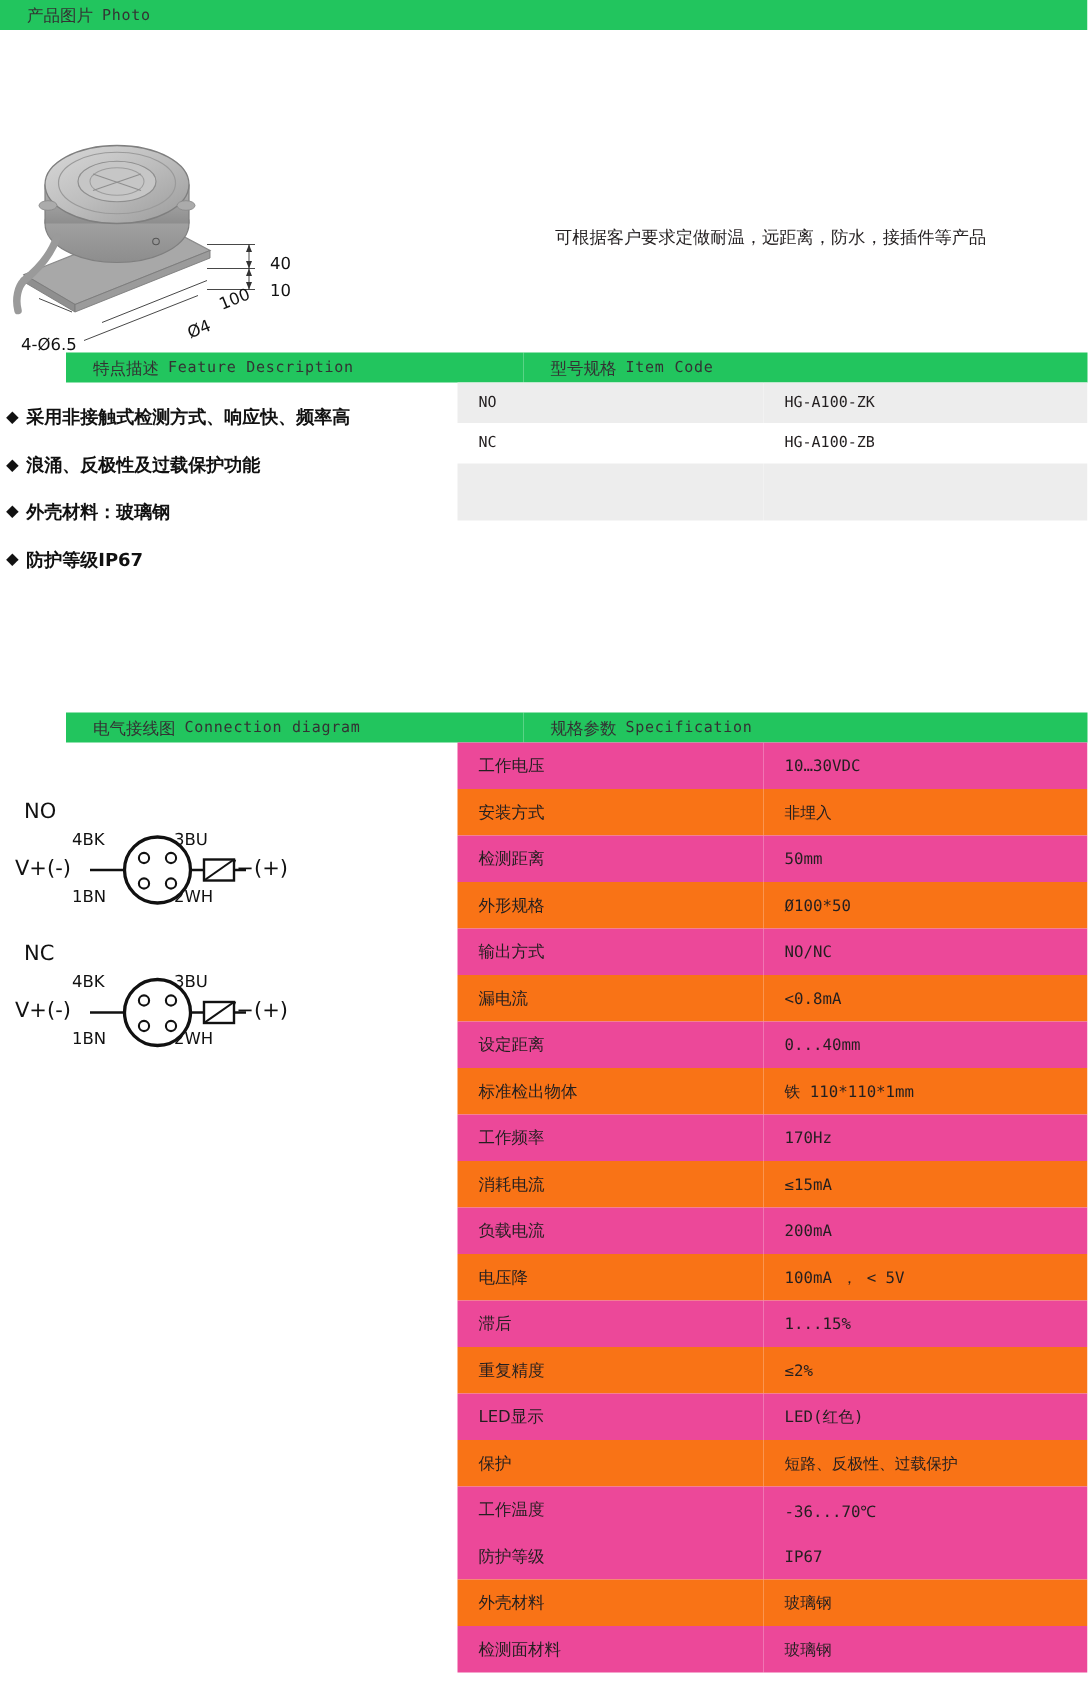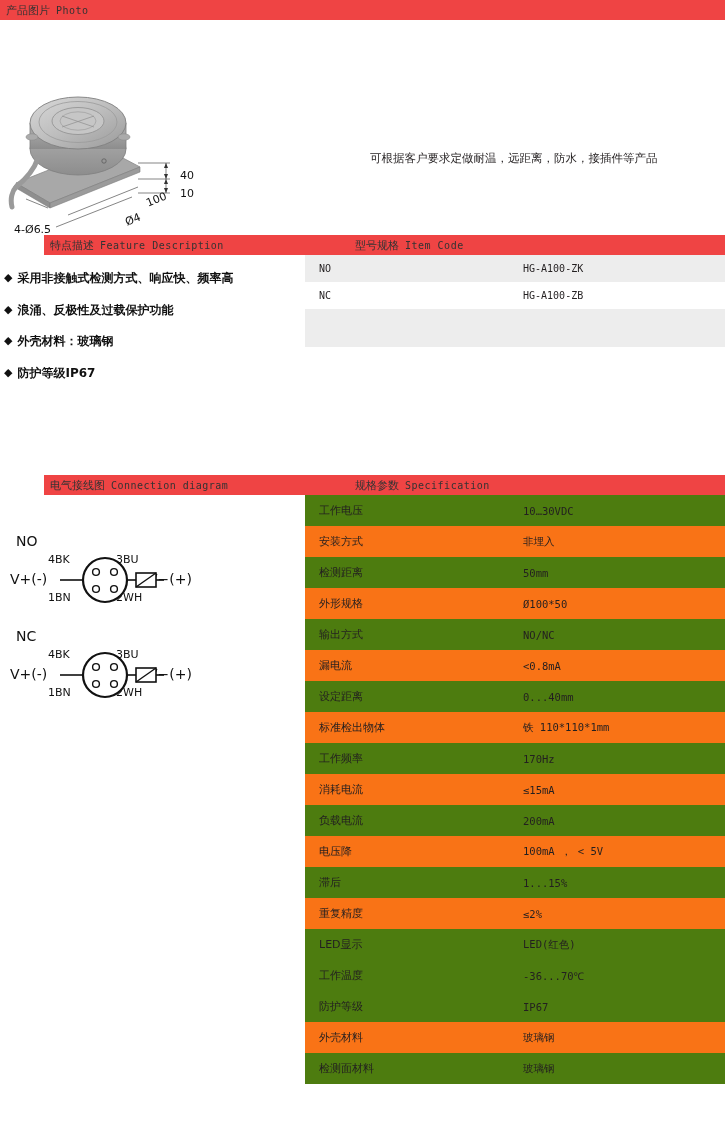--- a/index.html
+++ b/index.html
@@ -14,26 +14,26 @@
     color: #231f20;
     position: relative;
   }
   .page {
     width: 725px;
     position: relative;
   }
   
   .bar {
     height: 20px;
-    background: #ef4444;
+    background: #22c55e;
     display: flex;
     align-items: center;
     font-size: 11px;
     color: #333;
-    padding-left: 6px;
+    padding-left: 18px;
     box-sizing: border-box;
   }
   .bar .cn { font-family: "DejaVu Sans", sans-serif; font-size: 11px; }
   .bar .en { font-family: "DejaVu Sans Mono", monospace; font-size: 10px; margin-left: 6px; letter-spacing: 0.5px;}
   .bar-row {
     display: flex;
     width: 725px;
     margin-left: 44px;
   }
   .bar-left { width: 305px; }
@@ -128,21 +128,21 @@
     color: #231f20;
     height: 13px;
     vertical-align: middle;
   }
   table.param td.k {
     width: 190px;
     font-family: "DejaVu Sans", sans-serif;
     font-size: 11px;
   }
   table.param tr.alt { background: #f97316; }
-  table.param tr.plain { background: #4d7c0f; }
+  table.param tr.plain { background: #ec4899; }
   .dg-small {
     position: absolute;
     font-size: 11px;
     font-family: "DejaVu Sans", sans-serif;
     color: #111;
   }
   .dg-big {
     position: absolute;
     font-size: 14px;
     font-family: "DejaVu Sans", sans-serif;
@@ -388,20 +388,24 @@
           <td class="v">1...15%</td>
         </tr>
         <tr class="alt">
           <td class="k">重复精度</td>
           <td class="v">≤2%</td>
         </tr>
         <tr class="plain">
           <td class="k">LED显示</td>
           <td class="v">LED(红色)</td>
         </tr>
+        <tr class="alt">
+          <td class="k">保护</td>
+          <td class="v">短路、反极性、过载保护</td>
+        </tr>
         <tr class="plain">
           <td class="k">工作温度</td>
           <td class="v">-36...70℃</td>
         </tr>
         <tr class="plain">
           <td class="k">防护等级</td>
           <td class="v">IP67</td>
         </tr>
         <tr class="alt">
           <td class="k">外壳材料</td>

